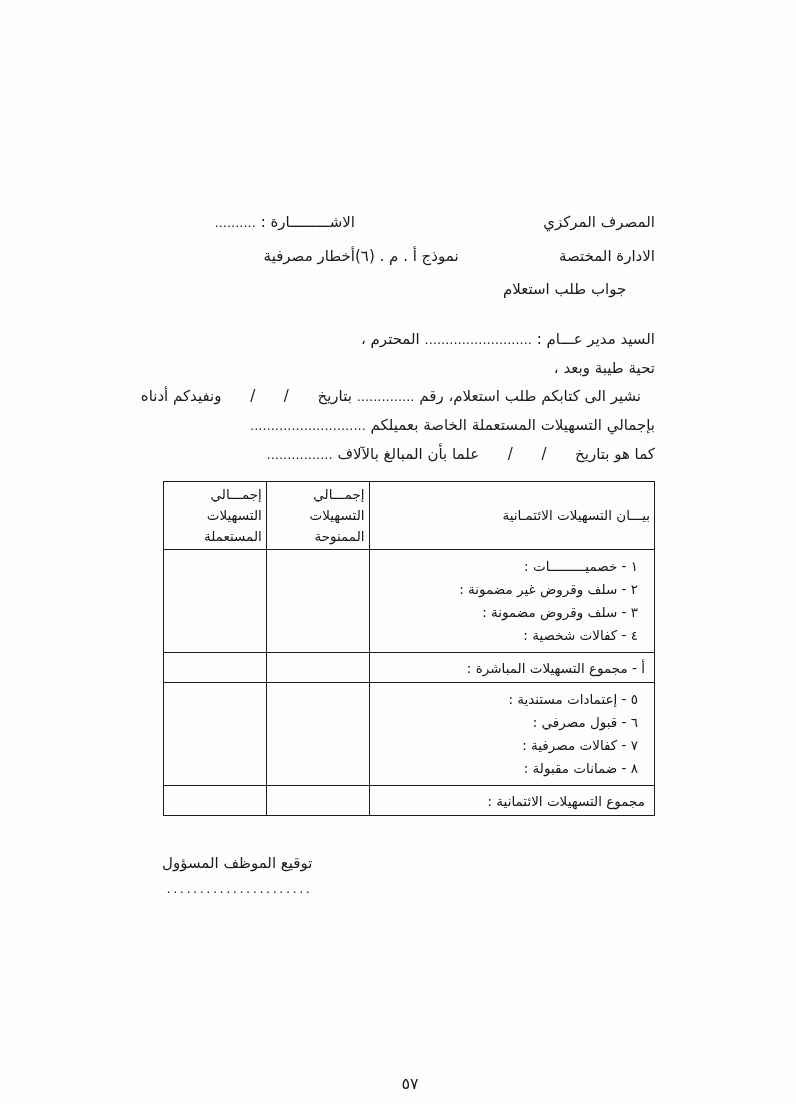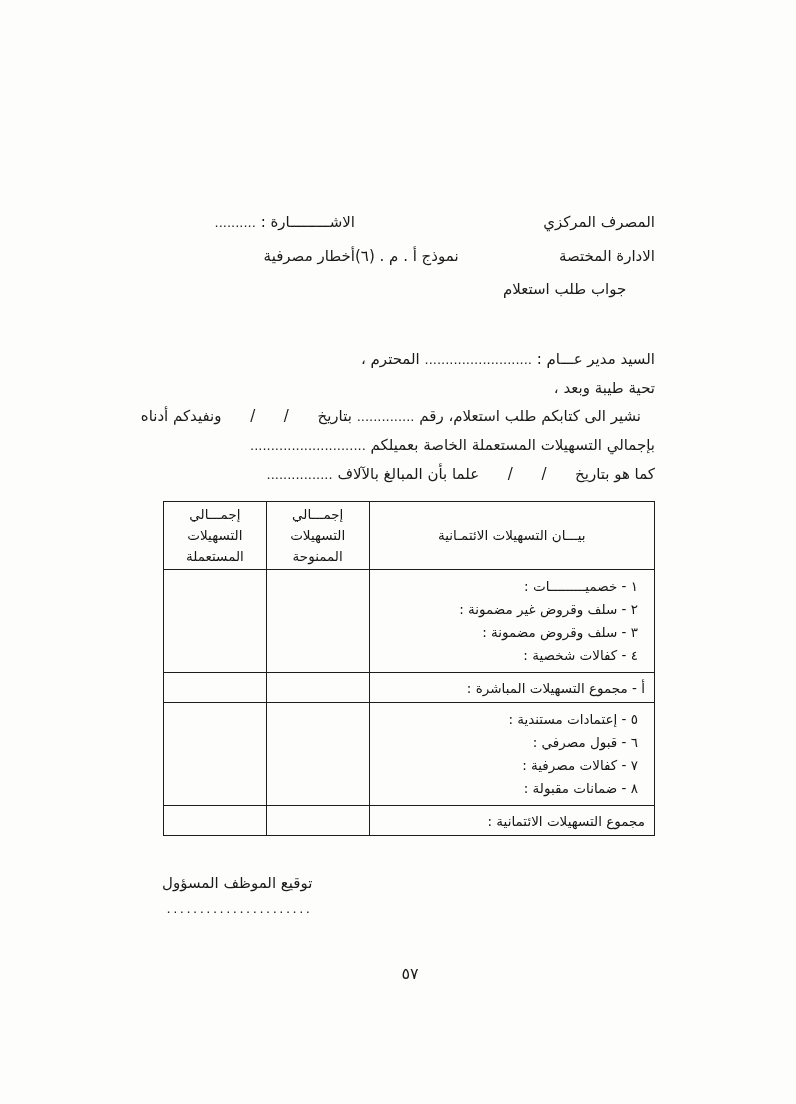--- a/index.html
+++ b/index.html
@@ -32,40 +32,40 @@
     .h-left   { text-align: right; padding-left: 28px; white-space: nowrap; }
 
     
     .dots {
       letter-spacing: 2.5px;
       font-size: 13px;
       color: #222;
     }
 
     
-    .doc-body { margin-top: 46px; font-size: 15px; }
+    .doc-body { margin-top: 26px; font-size: 15px; }
     .b-line { line-height: 28px; }
     .b-line span { white-space: pre-wrap; }
     .b-line.indent { text-indent: 14px; }
 
     
     .fac-table {
       width: 492px;
       margin-top: 12px;
       border-collapse: collapse;
       font-size: 13.5px;
       color: #161616;
     }
     .fac-table th, .fac-table td {
       border: 1.4px solid #1d1d1d;
       vertical-align: middle;
     }
     .fac-table thead th {
       height: 50px;
-      text-align: center;
+      text-align: right;
       font-weight: normal;
       line-height: 21px;
       padding: 2px 4px;
     }
     col.c-desc { width: 286px; }
     col.c-val  { width: 103px; }
     td.group-cell { padding: 5px 16px 5px 6px; }
     td.group-cell .item { line-height: 23px; white-space: nowrap; }
     td.subtotal-cell {
       height: 30px;
@@ -81,21 +81,21 @@
       margin-right: auto;   
       margin-left: 22px;
       text-align: center;
       font-size: 15px;
       line-height: 22px;
     }
     .sig-dots { margin-top: 4px; text-align: right; }
 
     .page-number {
       position: absolute;
-      top: 964px;
+      top: 1074px;
       left: 0; right: 0;
       text-align: center;
       font-size: 16px;
       letter-spacing: 1px;
       padding-left: 24px;
     }
   </style>
 </head>
 <body>
 

